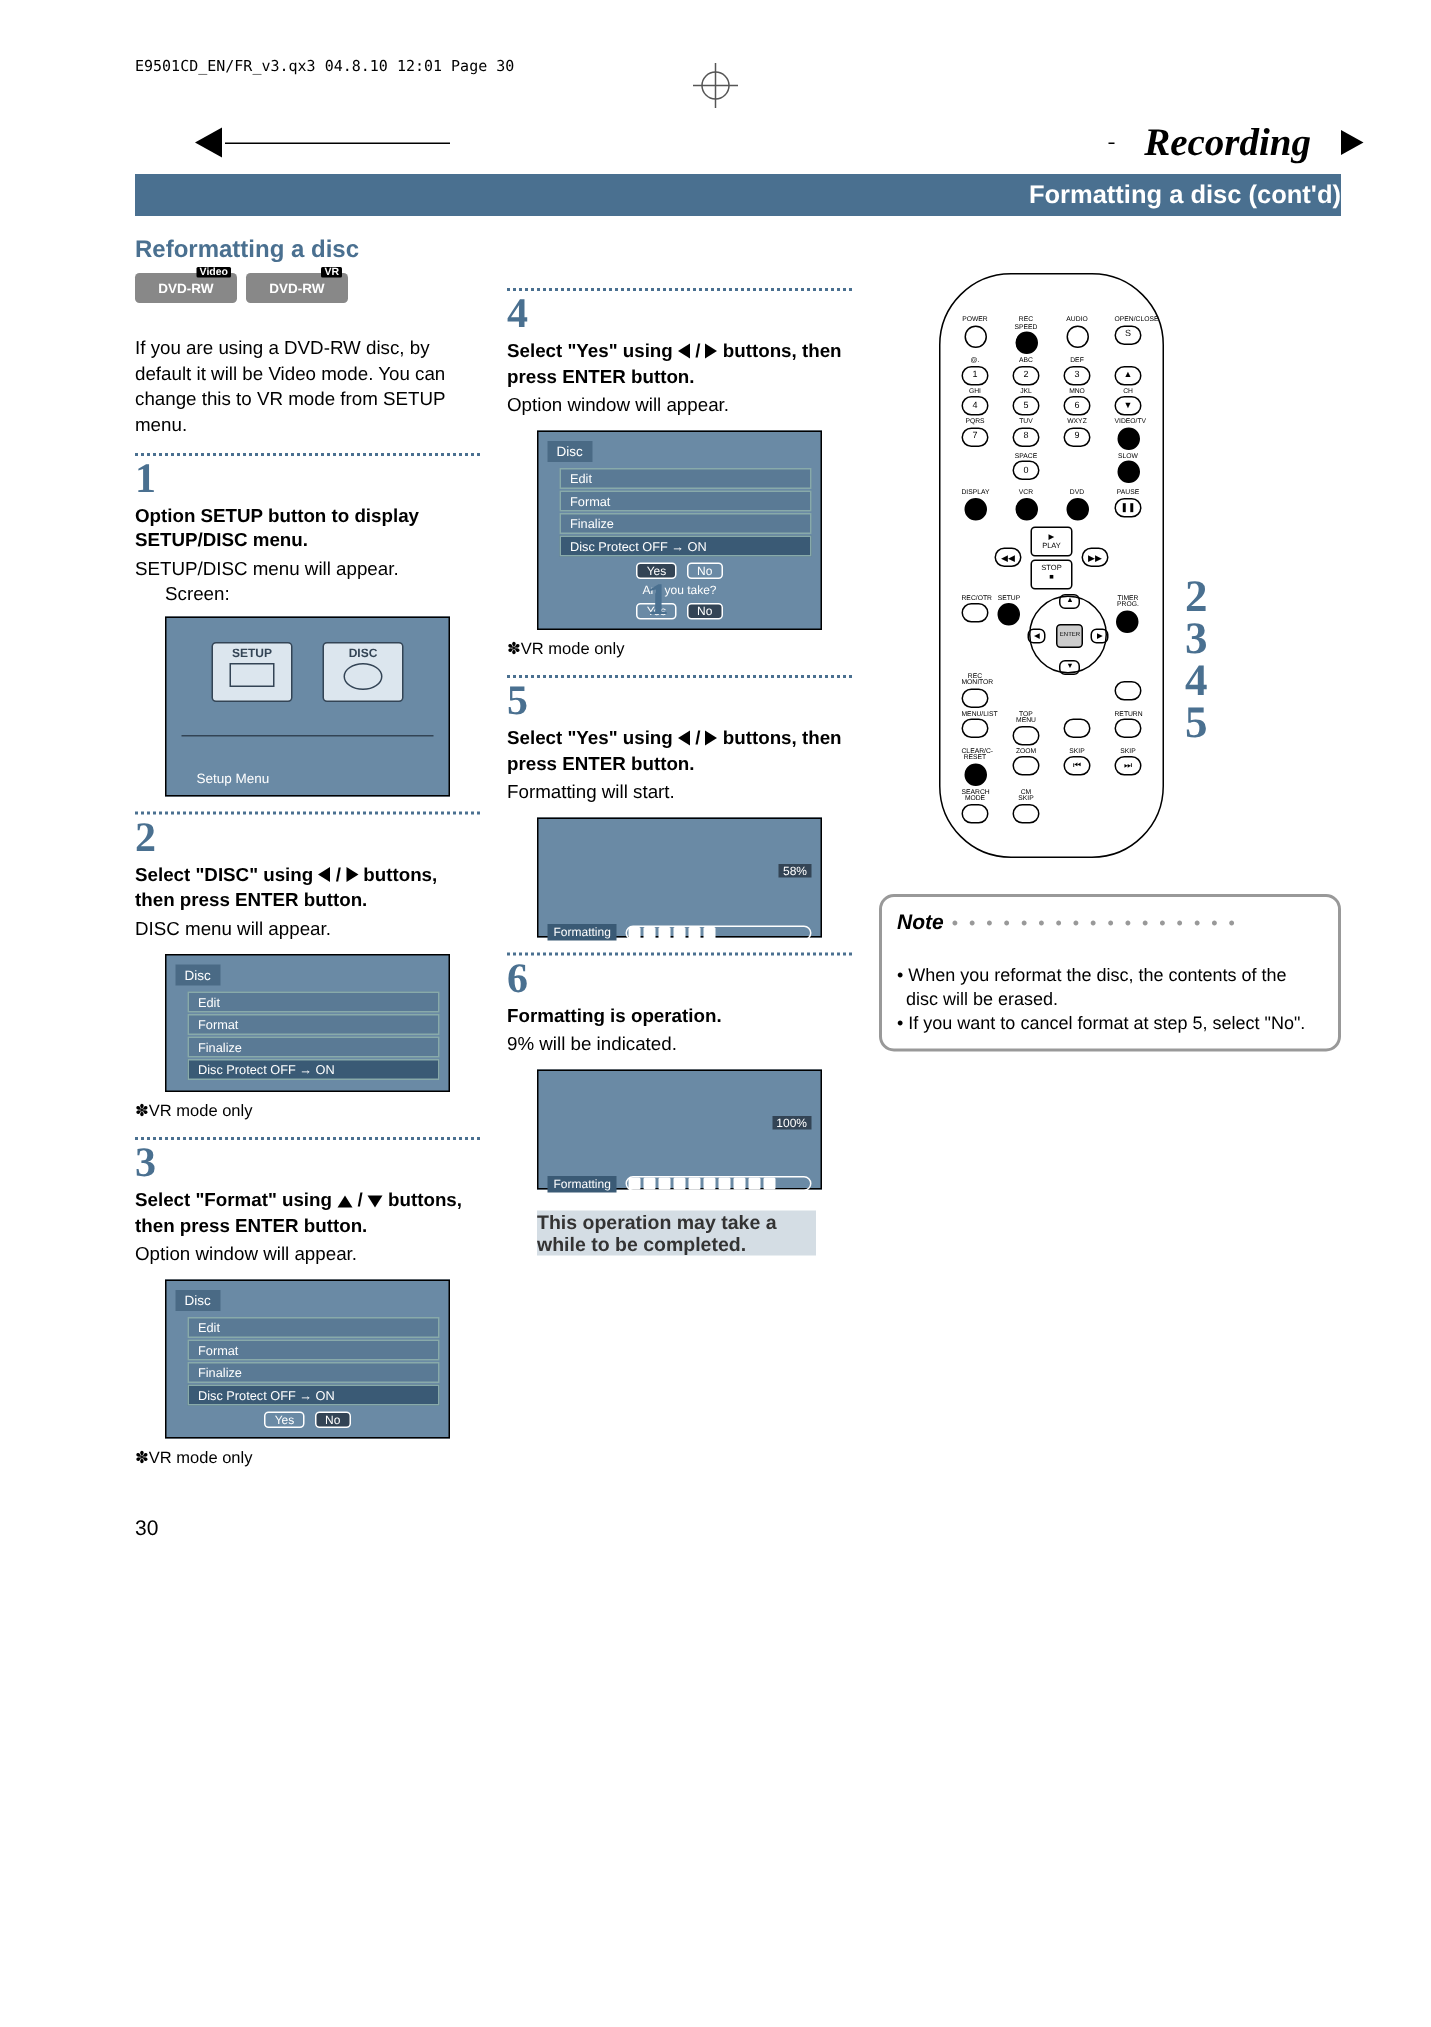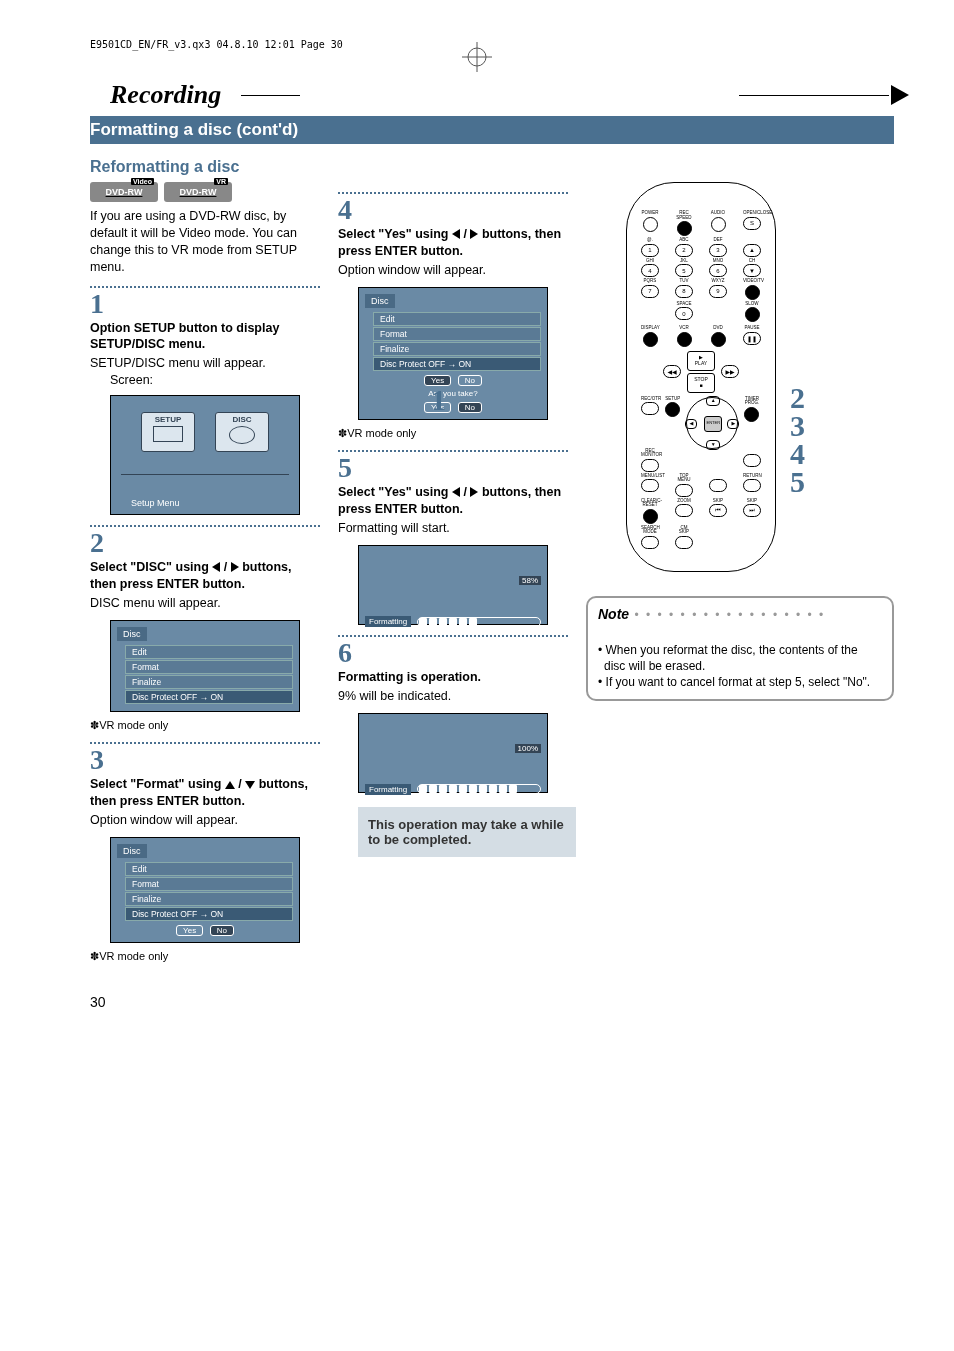--- a/index.html
+++ b/index.html
@@ -2,34 +2,34 @@
 <html><head>
 <meta charset="utf-8">
 <style>
   * { box-sizing: border-box; margin: 0; padding: 0; }
   body { font-family: Arial, Helvetica, sans-serif; font-size: 12px; color: #000; background: #fff; width: 954px; margin: 0 auto; position: relative; }
   .page { padding: 40px 60px 40px 90px; position: relative; }
   .header-line { font: 10px/1 monospace; color: #000; margin-bottom: 30px; }
   .crop-mark { position: absolute; }
   .crop-top { top: 42px; left: 50%; transform: translateX(-50%); }
   .crop-top svg { width: 30px; height: 30px; }
-  .title-band { text-align: left; margin: 20px 0 0; position: relative; }
+  .title-band { text-align: right; margin: 20px 0 0; position: relative; }
   .title-band .line-left, .title-band .line-right { position: absolute; top: 50%; height: 1px; background: #000; width: 150px; }
   .title-band .line-left { left: 60px; } .title-band .line-right { right: 5px; }
   .title-band .arrow-l, .title-band .arrow-r { position: absolute; top: 50%; transform: translateY(-50%); width: 0; height: 0; border-top: 10px solid transparent; border-bottom: 10px solid transparent; }
   .title-band .arrow-l { left: 40px; border-right: 18px solid #000; }
   .title-band .arrow-r { right: -15px; border-left: 18px solid #000; }
   .title-band h1 { font: italic bold 26px Georgia, serif; display: inline-block; padding: 0 20px; background: #fff; position: relative; z-index: 1; }
-  .sub-band { background: #4a7090; color: #fff; text-align: left; font: bold 17px Arial; padding: 4px 0; margin: 6px 0 14px; }
+  .sub-band { background: #4a7090; color: #fff; text-align: right; font: bold 17px Arial; padding: 4px 0; margin: 6px 0 14px; }
   .cols { display: flex; gap: 18px; align-items: flex-start; }
   .col1 { width: 230px; }
   .col2 { width: 230px; }
   .col3 { flex: 1; }
   h3 { color: #4a7090; font: bold 16px Arial; margin-bottom: 6px; }
-  .badges { display: flex; gap: 6px; margin-bottom: 6px; text-decoration: underline; }
+  .badges { display: flex; gap: 6px; margin-bottom: 22px; }
   .badge { width: 68px; height: 20px; background: #888; border-radius: 3px; position: relative; display: flex; align-items: center; justify-content: center; }
   .badge-text { font: bold 9px Arial; color: #fff; }
   .badge-sup { position: absolute; top: -4px; right: 4px; font: bold 7px Arial; background: #000; color: #fff; padding: 0 2px; border-radius: 1px; }
   p { font-size: 12.5px; line-height: 1.35; }
   .step-sep { width: 100%; border-top: 2px dotted #4a7090; margin: 10px 0 2px; }
   .step-num { font: bold 28px Georgia, serif; color: #4a7090; line-height: 1; }
   .step-title { font-weight: bold; margin: 2px 0; }
   .screen { width: 190px; background: #6a8aa5; border: 1px solid #000; margin: 8px 0 6px 20px; padding: 6px; color: #fff; font-size: 9px; }
   .screen-top { background: #4a6a85; padding: 2px 6px; margin-bottom: 3px; display: inline-block; }
   .screen-row { background: #5a7a95; border: 1px solid #8aa; padding: 1px 6px; margin: 1px 0 1px 8px; font-size: 8.5px; }
@@ -42,21 +42,21 @@
   .progress-bar { flex: 1; height: 10px; border: 1px solid #fff; border-radius: 5px; display: flex; }
   .progress-bar span { width: 8px; height: 8px; background: #fff; margin: 0 1px; border-radius: 1px; }
   .progress-pct { font-size: 8px; background: #345; padding: 0 3px; position: absolute; right: 6px; top: 30px; }
   .screen.prog { position: relative; height: 80px; padding-top: 30px; }
   .asterisk { font-size: 11px; }
   .setup-screen { width: 190px; height: 120px; background: #6a8aa5; border: 1px solid #000; margin: 6px 0 6px 20px; position: relative; }
   .setup-tab { position: absolute; top: 16px; width: 54px; height: 40px; background: #dce6ee; border: 1px solid #345; border-radius: 3px; text-align: center; padding-top: 2px; font: bold 8px Arial; color: #345; }
   .setup-tab.l { left: 30px; }
   .setup-tab.r { right: 30px; }
   .setup-foot { position: absolute; bottom: 6px; left: 20px; color: #fff; font-size: 9px; }
-  .warn-box { background: #d4dde4; padding: 10px; font-weight: bold; font-size: 13px; color: #333; margin: 14px 0 0 20px; width: 218px; }
+  .warn-box { background: #d4dde4; padding: 0; font-weight: bold; font-size: 13px; color: #333; margin: 14px 0 0 20px; width: 186px; }
   .remote { width: 150px; height: 390px; border: 1.5px solid #000; border-radius: 48px; margin-left: 40px; padding: 26px 10px 10px; position: relative; background: #fff; }
   .r-row { display: flex; justify-content: space-between; margin: 2px 4px; }
   .r-btn { width: 18px; height: 13px; border: 1px solid #000; border-radius: 7px; display: flex; align-items: center; justify-content: center; font-size: 6px; background: #fff; }
   .r-btn.round { width: 15px; height: 15px; border-radius: 50%; }
   .r-btn.black { background: #000; color: #fff; }
   .r-label { font-size: 4.5px; text-align: center; width: 18px; line-height: 1; }
   .r-col { display: flex; flex-direction: column; align-items: center; gap: 1px; }
   .dpad { width: 52px; height: 52px; border: 1px solid #000; border-radius: 50%; margin: 4px auto; position: relative; }
   .dpad .dbtn { position: absolute; width: 14px; height: 10px; border: 1px solid #000; border-radius: 4px; font-size: 5px; text-align: center; }
   .dpad .up { top: -2px; left: 19px; } .dpad .down { bottom: -2px; left: 19px; }

